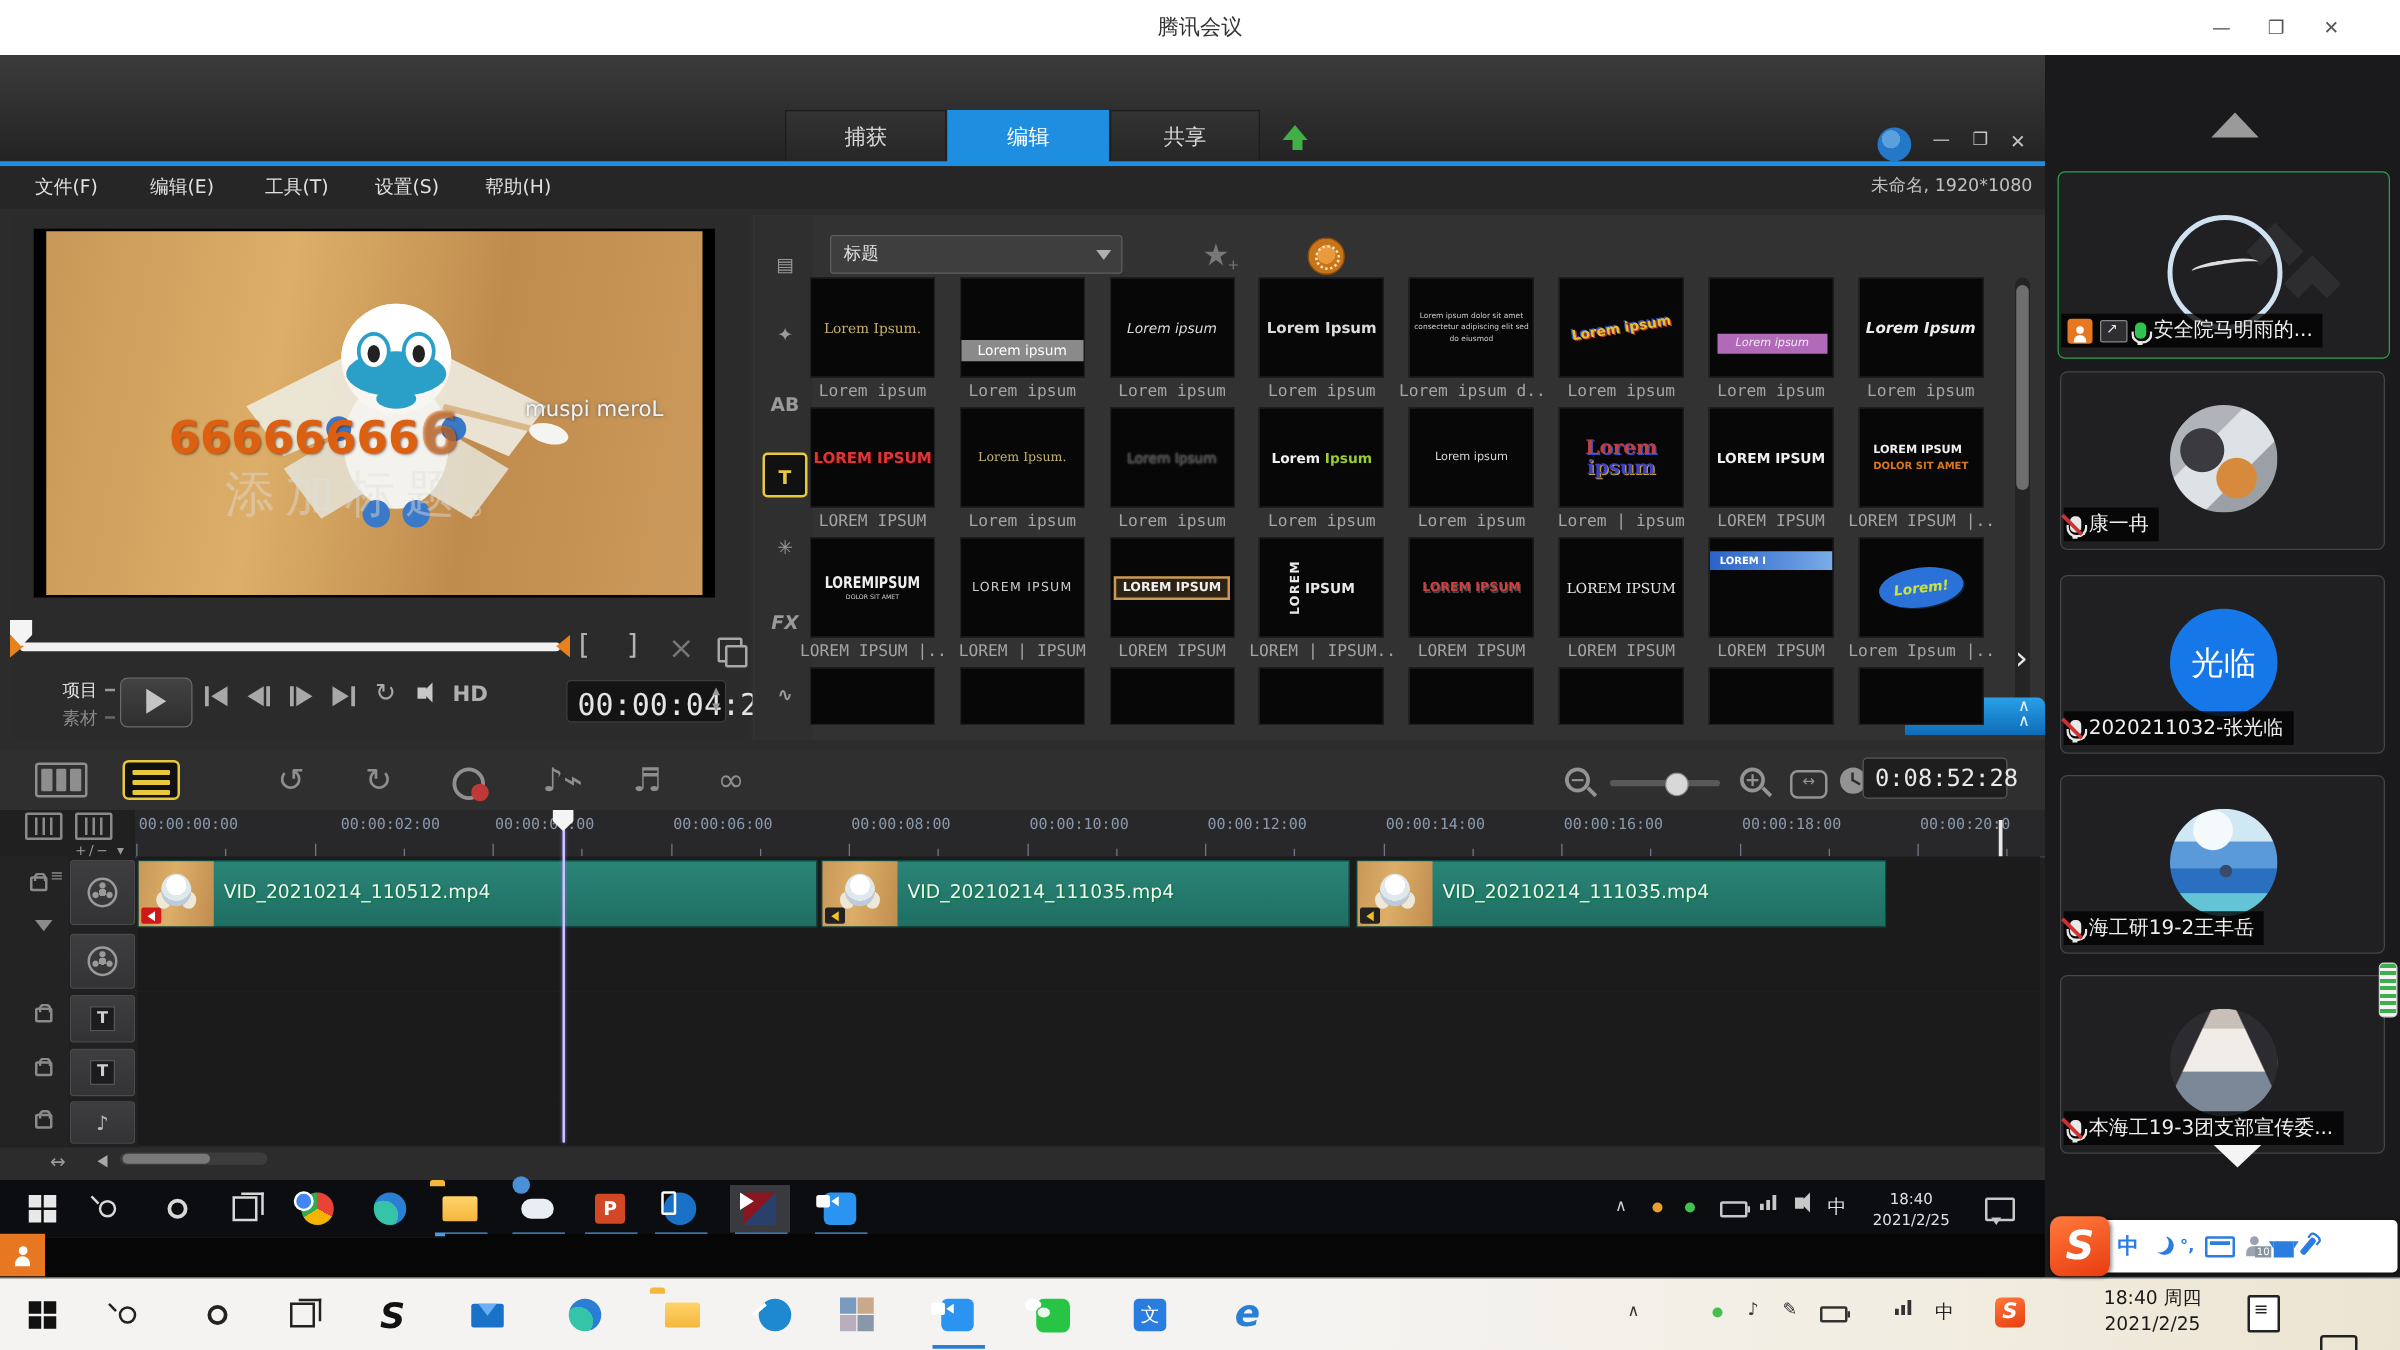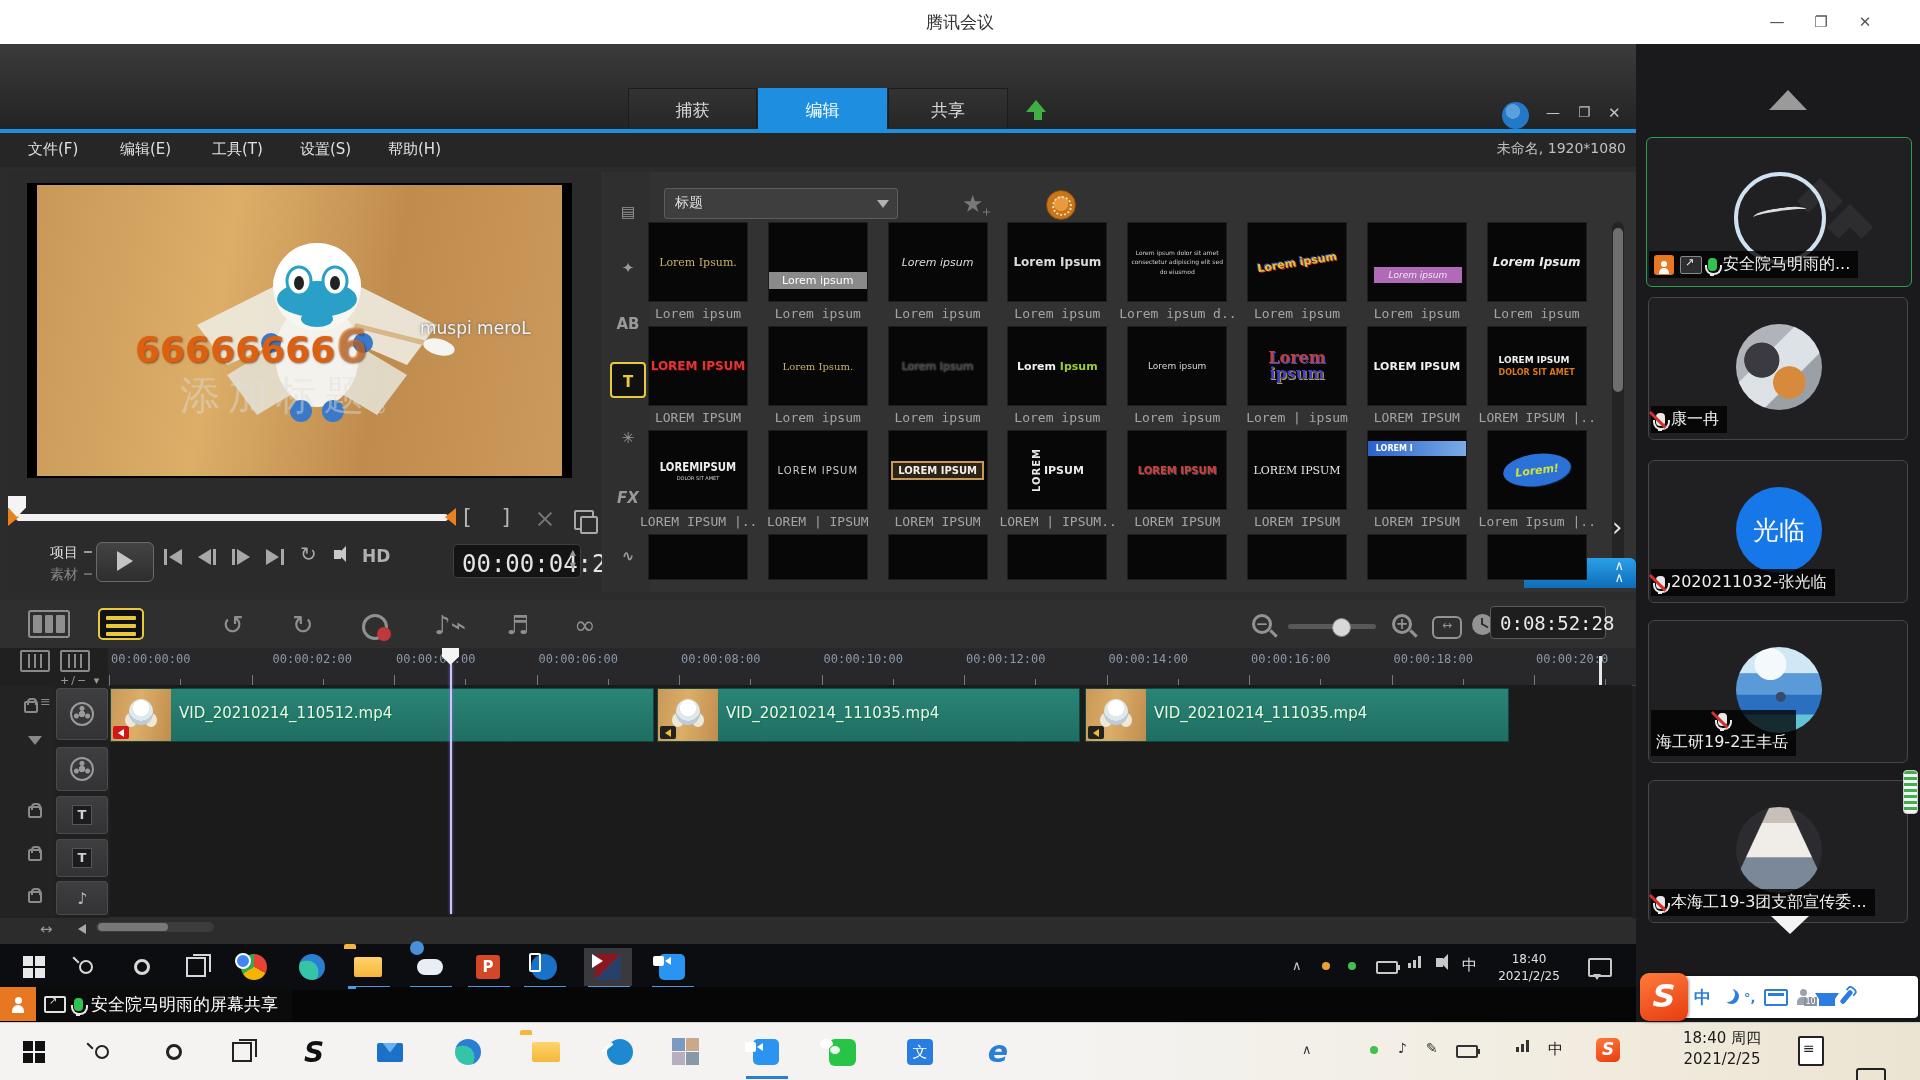--- a/index.html
+++ b/index.html
@@ -781,25 +781,20 @@
       </div>
       <div class="comment-ic abs" style="left: 1588px; top: 914px;"></div>
     </div>
 
   <div class="abs" id="bottom-strip"></div>
 
   <div class="abs" id="share-banner">
     <div id="share-avatar">
         <div class="person-ic"></div>
       </div>
-    <div id="share-rest">
-      <div class="mon-ic"></div>
-      <div class="mic on"></div>
-      <span id="share-text">安全院马明雨的屏幕共享</span>
-    </div>
   </div>
 
   <div class="abs" id="sidebar">
     <div class="abs scroll-arrow" id="arrow-up"></div>
     <div id="tiles">
         <div class="tile abs speaking" style="left: 10px; top: 93px; width: 266px; height: 150px;">
           <div class="watermark" style="left: 150px; top: 40px;"></div>
           <div class="watermark" style="left: 180px; top: 66px;"></div>
           <div class="avatar av-emblem" style="width: 92px; height: 92px; left: 87px; top: 34px;"></div>
           <div class="tile-label" style="bottom: 8px;">
@@ -824,21 +819,21 @@
           <div class="avatar av-init" style="width: 86px; height: 86px; left: 87px; top: 26px;">光临</div>
           <div class="tile-label" style="bottom: 6px;">
             <div class="mic muted">
               <i></i>
             </div>
             <span class="nm">2020211032-张光临</span>
           </div>
         </div>
         <div class="tile abs" style="left: 12px; top: 576px; width: 260px; height: 143px;">
           <div class="avatar av-ocean" style="width: 86px; height: 86px; left: 87px; top: 26px;"></div>
-          <div class="tile-label" style="bottom: 6px; flex-direction: column;">
+          <div class="tile-label" style="bottom: 6px;">
             <div class="mic muted">
               <i></i>
             </div>
             <span class="nm">海工研19-2王丰岳</span>
           </div>
         </div>
         <div class="tile abs" style="left: 12px; top: 736px; width: 260px; height: 143px;">
           <div class="avatar av-person" style="width: 86px; height: 86px; left: 87px; top: 26px;"></div>
           <div class="tile-label" style="bottom: 6px;">
             <div class="mic muted">

